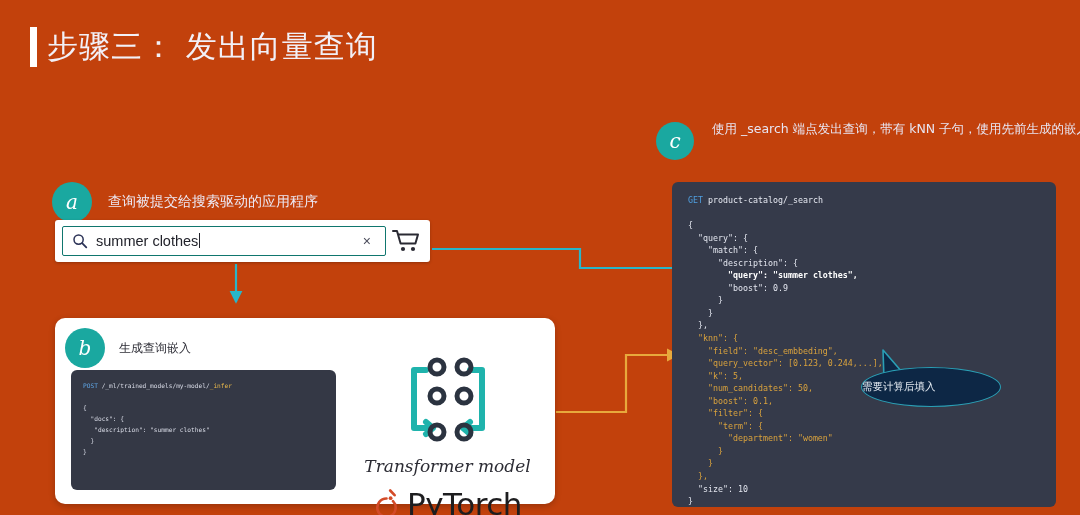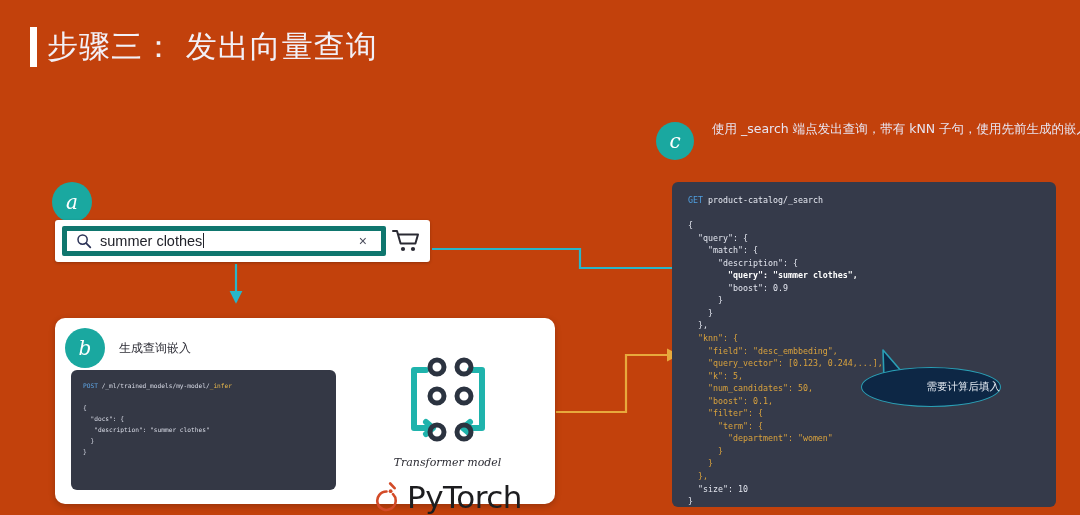--- a/index.html
+++ b/index.html
@@ -43,21 +43,21 @@
 
   
   #searchbar {
     position: absolute; left: 55px; top: 220px;
     width: 375px; height: 42px; background: #ffffff;
     border-radius: 3px; display: flex; align-items: center;
     padding: 0 0 0 7px;
     box-shadow: 0 1px 3px rgba(0,0,0,.25);
   }
   #search-input-box {
-    flex: 1; height: 30px; border: 5px solid #0f766e; border-radius: 2px;
+    flex: 1; height: 30px; border: 1px solid #0f766e; border-radius: 2px;
     background: #fff; display: flex; align-items: center; padding: 0 6px;
     margin-right: 6px;
   }
   #search-mag { width: 16px; height: 16px; flex: 0 0 16px; margin: 0 8px 0 3px; }
   #search-value {
     flex: 1; color: #22232b; font-size: 14.5px;
     font-family: "Liberation Sans", sans-serif; position: relative;
   }
   #search-caret {
     display: inline-block; width: 1px; height: 15px; background: #22232b;
@@ -87,21 +87,21 @@
     font-family: "DejaVu Sans Mono", monospace; font-size: 6.2px;
     line-height: 11px; color: #d8dbe6; white-space: pre;
   }
   #code-b .kw { color: #5fa7e8; }
   #code-b .sfx { color: #e8b84b; }
   #code-b .key { color: #d8dbe6; }
 
   
   #transformer { position: absolute; left: 300px; top: 38px; width: 185px; text-align: center; }
   #tf-caption {
-    margin-top: 4px; color: #2b2b33; font-size: 11px;
+    margin-top: 4px; color: #2b2b33; font-size: 17px;
     font-family: "DejaVu Serif", serif; font-style: italic;
   }
   #pytorch-row {
     margin-top: 10px; display: flex; align-items: center; justify-content: center;
   }
   #pytorch-text {
     color: #1d1d1f; font-size: 31px; letter-spacing: -0.5px;
     font-family: "DejaVu Sans", sans-serif; margin-left: 7px;
   }
 
@@ -127,21 +127,21 @@
   #code-panel .w { color: #e3e6ef; }
   #code-panel .o { color: #d9a23d; }
   #code-panel .hl { color: #ffffff; font-weight: bold; }
 
   
   #callout {
     position: absolute; left: 861px; top: 367px;
     width: 140px; height: 40px;
     background: #0d2745; border: 1.6px solid #2a9fb5;
     border-radius: 50%;
-    display: flex; align-items: center; justify-content: flex-end;
+    display: flex; align-items: center; justify-content: flex-start;
   }
   #callout-text {
     color: #e8eef5; font-size: 10.5px;
     font-family: "DejaVu Sans", sans-serif; white-space: nowrap;
   }
   #callout-tail { position: absolute; left: 880px; top: 348px; }
 
   
   #connectors { position: absolute; left: 0; top: 0; width: 1080px; height: 515px; pointer-events: none; }
 </style>
@@ -167,20 +167,21 @@
 
     <path d="M236,264 L236,302" stroke="#29b6c9" stroke-width="2.2" fill="none" marker-end="url(#arrow-cyan)"></path>
 
     <path d="M432,249 L580,249 L580,268 L846,268" stroke="#29b6c9" stroke-width="2.2" fill="none" marker-end="url(#arrow-cyan)"></path>
 
     <path d="M556,412 L626,412 L626,355 L678,355" stroke="#e8a93c" stroke-width="2.2" fill="none" marker-end="url(#arrow-orange)"></path>
   </svg>
 
   <div id="ann-a">
     <div class="badge">a</div>
+    <div class="label">查询被提交给搜索驱动的应用程序</div>
   </div>
 
   <div id="searchbar">
     <div id="search-input-box">
       <svg id="search-mag" viewBox="0 0 16 16">
         <circle cx="6.6" cy="6.6" r="4.6" stroke="#2c3357" stroke-width="1.5" fill="none"></circle>
         <line x1="10.1" y1="10.1" x2="14.3" y2="14.3" stroke="#2c3357" stroke-width="1.8" stroke-linecap="round"></line>
       </svg>
       <div id="search-value"><span>summer clothes</span><span id="search-caret"></span></div>
       <div id="search-clear">×</div>

